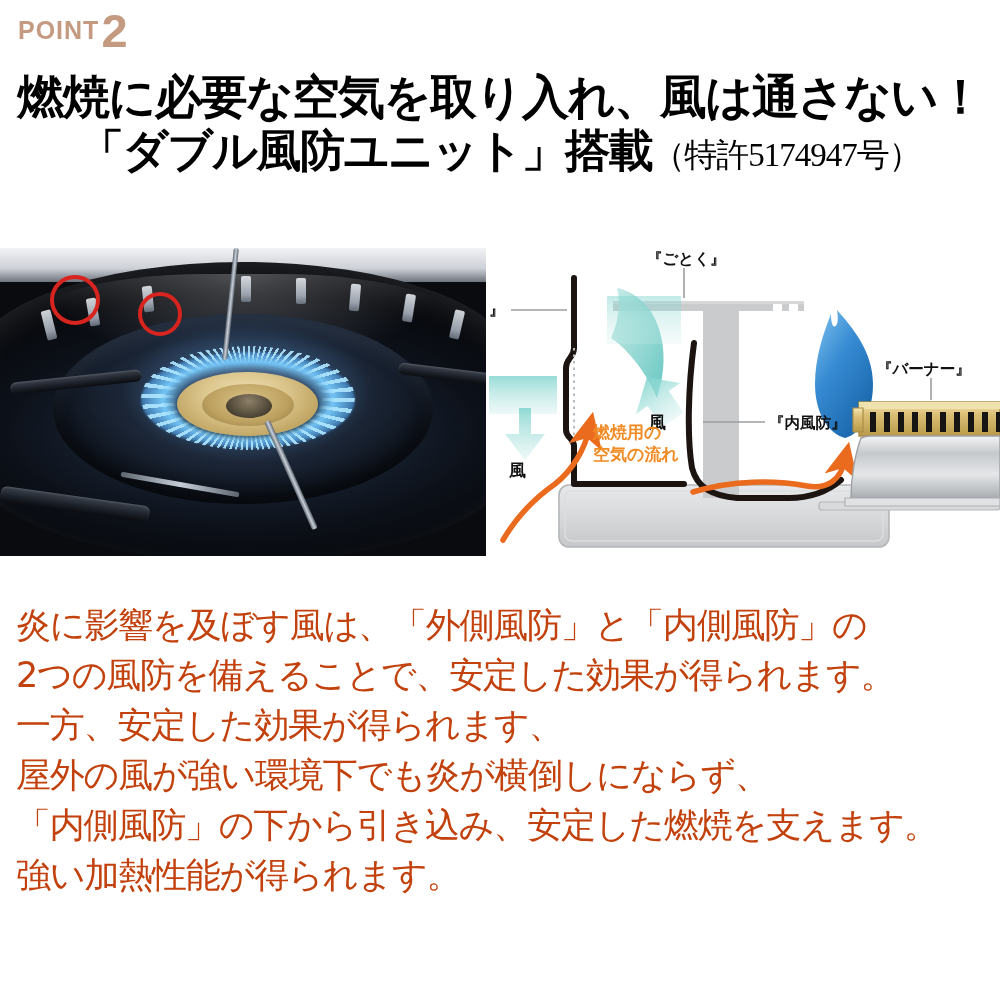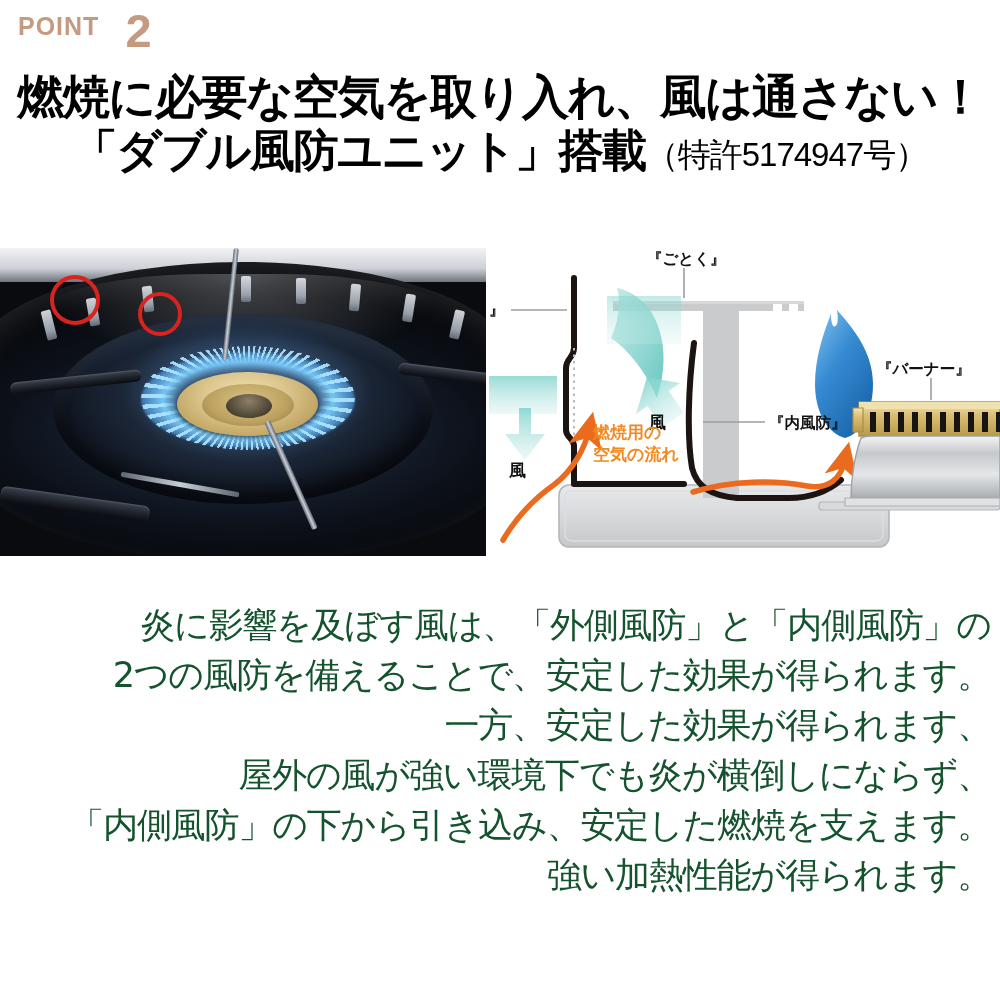--- a/index.html
+++ b/index.html
@@ -15,23 +15,22 @@
     overflow: hidden;
     position: relative;
   }
 
   
   #point-badge {
     position: absolute;
     left: 18px;
     top: 12px;
     display: flex;
-    align-items: flex-start;
+    align-items: center;
     color: #c49a80;
-    gap: 24px;
   }
   #point-badge .point-word {
     font-size: 25px;
     font-weight: bold;
     letter-spacing: 1px;
     font-family: "Liberation Sans", sans-serif;
   }
   #point-badge .point-num {
     font-size: 47px;
     font-weight: bold;
@@ -53,21 +52,21 @@
     font-weight: bold;
     letter-spacing: -1.5px;
     line-height: 1.08;
     white-space: nowrap;
     font-family: "DejaVu Sans", sans-serif;
   }
   #headline .hl-line2 {
     margin-top: 4px;
     line-height: 1.08;
     white-space: nowrap;
-    font-family: Liberation Sans, sans-serif;
+    font-family: Liberation Serif, serif;
   }
   #headline .hl-main {
     font-size: 45px;
     font-weight: bold;
     letter-spacing: -1.5px;
   }
   #headline .hl-patent {
     font-size: 33px;
     font-weight: normal;
     letter-spacing: -1px;
@@ -214,23 +213,22 @@
     position: absolute;
     left: 16px;
     top: 600px;
     width: 975px;
   }
   #body-copy .bc-line {
     font-family: "DejaVu Sans", sans-serif;
     font-size: 35px;
     line-height: 50px;
     letter-spacing: -1.2px;
-    color: #14532d;
+    color: #c2410c;
     white-space: nowrap;
-    text-align: right;
   }
 </style>
 </head>
 <body>
 
 <div id="point-badge">
   <span class="point-word">POINT</span>
   <span class="point-num">2</span>
 </div>
 

